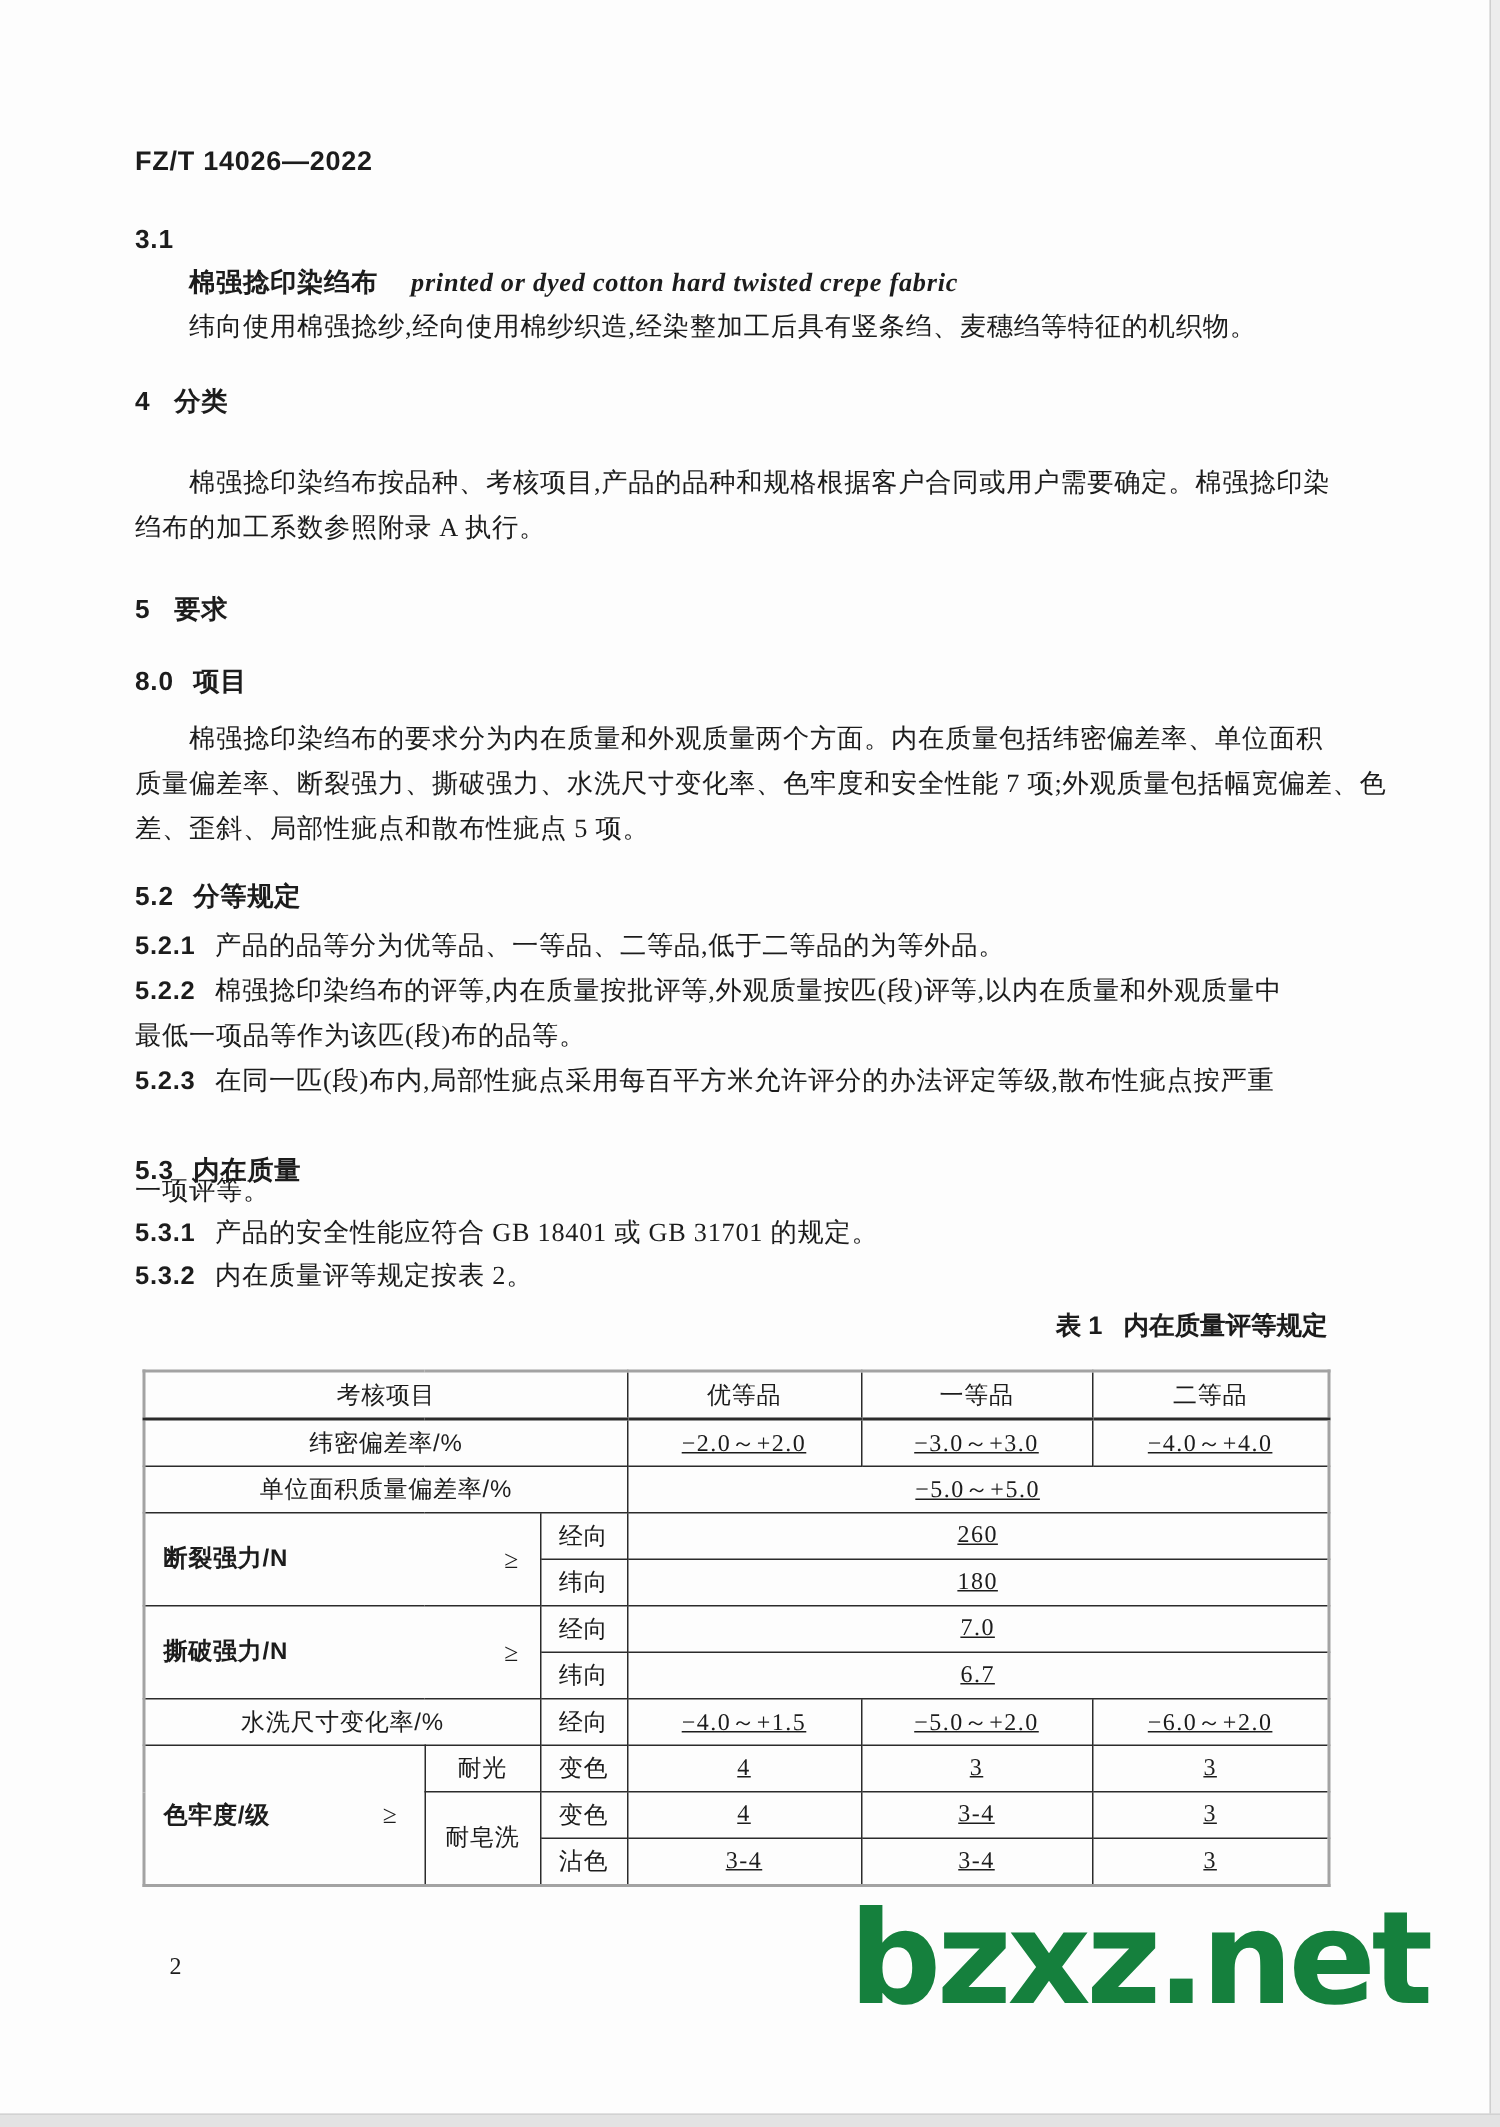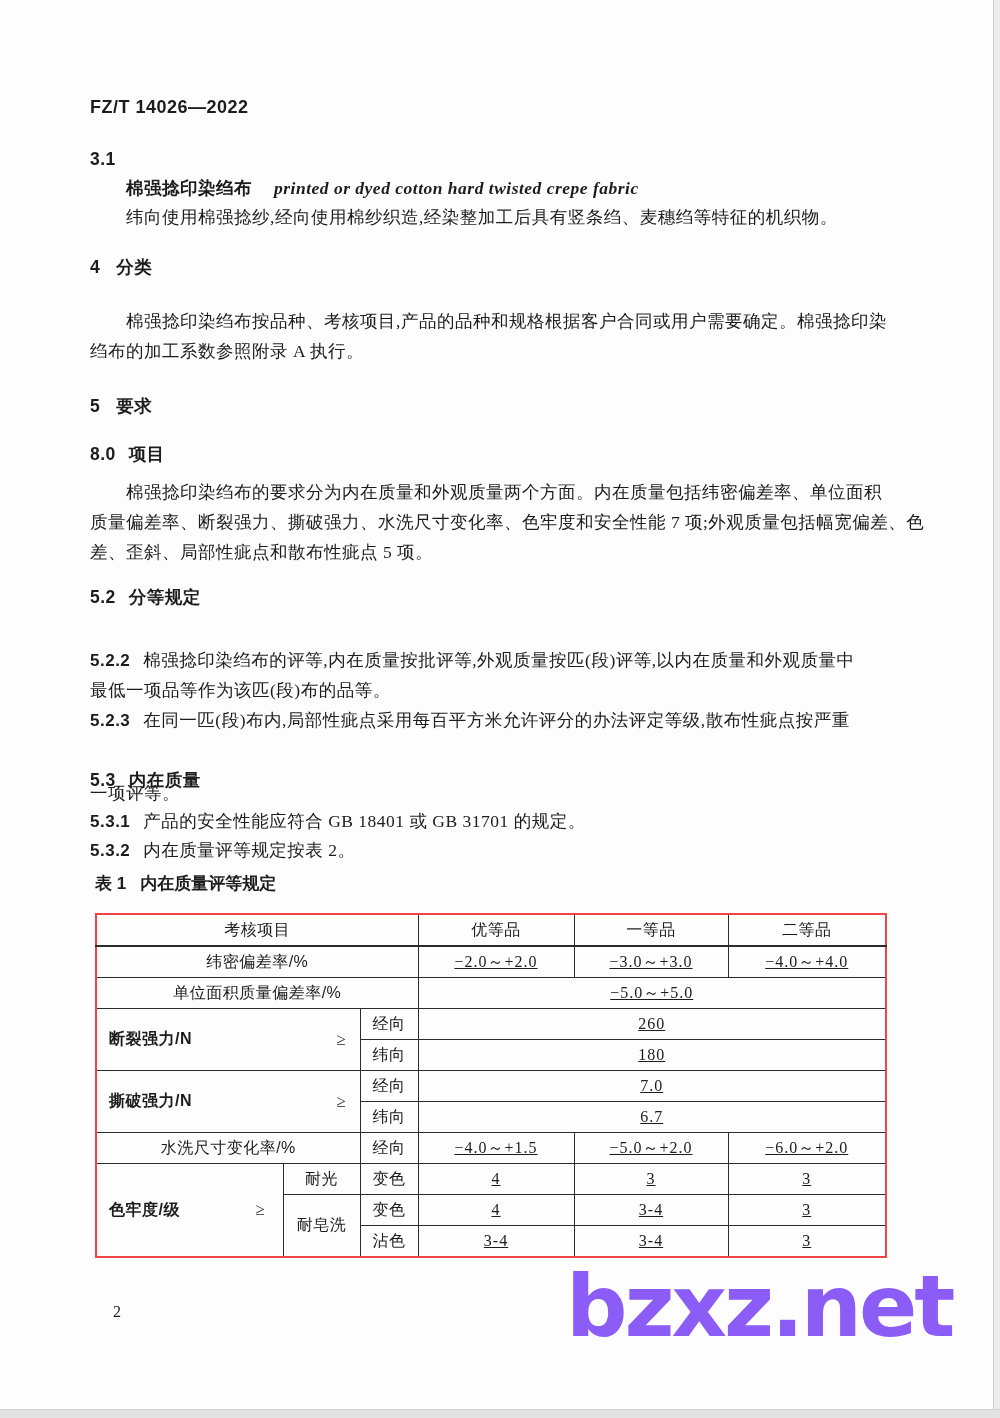--- a/index.html
+++ b/index.html
@@ -12,52 +12,52 @@
     font-family:"Liberation Serif", serif;
     color:#1c1c1c;
   }
   .abs{position:absolute;white-space:nowrap;}
   .heiti{font-family:"Liberation Sans", sans-serif;font-weight:bold;}
   .body-txt{font-size:17.5px;line-height:20px;letter-spacing:0.5px;}
   .doc-code{font-size:18px;letter-spacing:0.5px;}
   .h-num{margin-right:16px;}
   .clause-num{margin-right:13px;font-family:"Liberation Sans", sans-serif;font-weight:bold;font-size:17px;}
   .term-cn{margin-right:22px;}
-  .caption{width:790px;text-align:left;font-size:17px;}
+  .caption{width:790px;text-align:right;font-size:17px;}
   .cap-label{margin-right:14px;}
 
   table.t1{
     border-collapse:collapse;
     table-layout:fixed;
     width:790px;
     font-size:16px;
   }
   table.t1 td,table.t1 th{
     border:1px solid #2b2b2b;
     height:30px;
     padding:0;
     text-align:center;
     vertical-align:middle;
     font-weight:normal;
     overflow:hidden;
   }
-  table.t1{border:2px solid #ef4444;padding-left:24px;}
+  table.t1{border:2px solid #a3a3a3;padding-left:24px;}
   table.t1 tr.hdr th{border-bottom:2px solid #2b2b2b;}
   .lbl{font-family:"Liberation Sans", sans-serif;font-weight:bold;letter-spacing:0.5px;}
   td.left-lbl{text-align:left;padding-left:12px;}
   .lbl-flex{display:flex;justify-content:space-between;align-items:center;padding-left:12px;padding-right:14px;gap:36px;}
   .gte{font-weight:normal;font-size:17px;}
   .val{font-family:"Liberation Serif", serif;letter-spacing:1px;text-decoration:underline;}
 
   .watermark{
     font-family:"DejaVu Sans", sans-serif;
     font-weight:bold;
     font-size:86px;
     letter-spacing:-3px;
-    color:#8b5cf6;
+    color:#15803d;
     line-height:80px;
   }
   .page-num{font-size:16px;}
   .right-edge{position:absolute;top:0;right:0;width:6px;height:1418px;background:#ededed;border-left:1px solid #cfcfcf;}
   .bottom-edge{position:absolute;left:0;bottom:0;width:1000px;height:8px;background:#e3e3e3;border-top:1px solid #d2d2d2;}
 </style>
 </head>
 <body>
 
 <div class="page">
@@ -82,20 +82,23 @@
 
   <div class="abs heiti body-txt" style="left:90px;top:444px;">
     <span class="h-num" style="margin-right:13px;">8.0</span><span>项目</span>
   </div>
   <div class="abs body-txt" style="left:126px;top:482px;">棉强捻印染绉布的要求分为内在质量和外观质量两个方面。内在质量包括纬密偏差率、单位面积</div>
   <div class="abs body-txt" style="left:90px;top:512px;">质量偏差率、断裂强力、撕破强力、水洗尺寸变化率、色牢度和安全性能 7 项;外观质量包括幅宽偏差、色</div>
   <div class="abs body-txt" style="left:90px;top:542px;">差、歪斜、局部性疵点和散布性疵点 5 项。</div>
 
   <div class="abs heiti body-txt" style="left:90px;top:587px;">
     <span class="h-num" style="margin-right:13px;">5.2</span><span>分等规定</span>
+  </div>
+  <div class="abs body-txt" style="left:90px;top:620px;">
+    <span class="clause-num">5.2.1</span><span>产品的品等分为优等品、一等品、二等品,低于二等品的为等外品。</span>
   </div>
   <div class="abs body-txt" style="left:90px;top:650px;">
     <span class="clause-num">5.2.2</span><span>棉强捻印染绉布的评等,内在质量按批评等,外观质量按匹(段)评等,以内在质量和外观质量中</span>
   </div>
   <div class="abs body-txt" style="left:90px;top:680px;">最低一项品等作为该匹(段)布的品等。</div>
   <div class="abs body-txt" style="left:90px;top:710px;">
     <span class="clause-num">5.2.3</span><span>在同一匹(段)布内,局部性疵点采用每百平方米允许评分的办法评定等级,散布性疵点按严重</span>
   </div>
   <div class="abs body-txt" style="left:90px;top:783px;">一项评等。</div>
 

